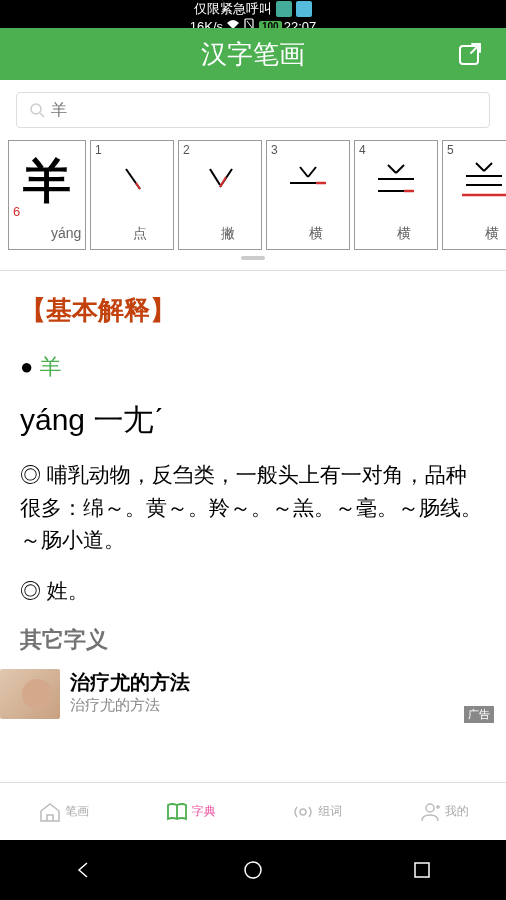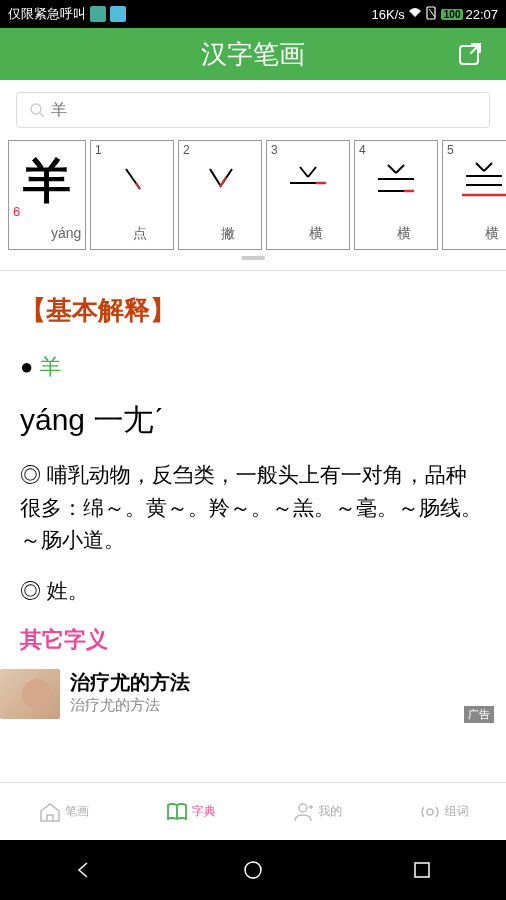--- a/index.html
+++ b/index.html
@@ -1,18 +1,18 @@
 <!DOCTYPE html>
 <html><head>
   <meta charset="utf-8">
   <style>
     * { margin: 0; padding: 0; box-sizing: border-box; }
     body { font-family: -apple-system, "Helvetica Neue", Arial, sans-serif; width: 506px; height: 900px; background: #fff; position: relative; overflow: hidden; }
     
-    .status-bar { height: 28px; background: #000; color: #fff; display: flex; align-items: center; padding: 0 8px; font-size: 13px; justify-content: space-between; }
+    .status-bar { height: 28px; background: #000; color: #fff; display: flex; align-items: center; padding: 0 8px; font-size: 13px; justify-content: space-between; flex-direction: column; }
     .status-left { display: flex; align-items: center; gap: 4px; }
     .status-right { display: flex; align-items: center; gap: 2px; }
     .status-icon { width: 16px; height: 16px; background: #4a9; border-radius: 2px; }
     .battery-badge { background: #4caf50; color: #000; padding: 0 3px; border-radius: 2px; font-size: 10px; font-weight: bold; }
     
     .header { height: 52px; background: #4CAF50; display: flex; align-items: center; justify-content: center; position: relative; }
     .header-title { color: #fff; font-size: 26px; font-weight: 400; }
     .share-btn { position: absolute; right: 20px; top: 50%; transform: translateY(-50%); width: 32px; height: 32px; display: flex; align-items: center; justify-content: center; }
     
     .search-wrap { padding: 12px 16px; }
@@ -33,21 +33,21 @@
     .scroll-thumb { width: 24px; height: 4px; background: #ccc; border-radius: 2px; }
     
     .divider { height: 1px; background: #ddd; margin: 4px 0; }
     
     .content { padding: 8px 20px; }
     .section-title { color: #c2410c; font-size: 26px; font-weight: bold; margin: 10px 0 24px; }
     .bullet-line { font-size: 22px; margin: 18px 0; }
     .bullet-char { color: #4CAF50; font-weight: 500; }
     .pinyin-line { font-size: 30px; margin: 18px 0; }
     .def-text { font-size: 21px; line-height: 1.55; margin: 18px 0; }
-    .sub-title { color: #ec4899; font-size: 22px; font-weight: bold; margin-top: 14px; }
+    .sub-title { color: #737373; font-size: 22px; font-weight: bold; margin-top: 14px; }
     
     .ad-block { display: flex; padding: 6px 0; gap: 10px; position: relative; }
     .ad-img { width: 60px; height: 50px; background: linear-gradient(135deg, #e0c8b0, #c8a080); border-radius: 2px; position: relative; overflow: hidden; }
     .ad-img::after { content: ""; position: absolute; right: 8px; top: 10px; width: 30px; height: 30px; background: #d4a88a; border-radius: 50%; }
     .ad-text { flex: 1; }
     .ad-title { font-size: 20px; font-weight: bold; }
     .ad-sub { font-size: 15px; color: #888; }
     .ad-badge { position: absolute; right: 12px; bottom: 2px; background: #888; color: #fff; font-size: 11px; padding: 1px 4px; }
     
     .tab-bar { position: absolute; bottom: 60px; left: 0; right: 0; height: 58px; border-top: 1px solid #ddd; background: #fff; display: flex; }
@@ -208,34 +208,34 @@
     <span class="tab-label">笔画</span>
   </div>
   <div class="tab-item active">
     <svg class="tab-icon" viewBox="0 0 26 22">
         <path d="M13 4 Q8 2 4 4 L4 18 Q8 16 13 18 Q18 16 22 18 L22 4 Q18 2 13 4 Z M13 4 L13 18" fill="none" stroke="#4CAF50" stroke-width="1.8"></path>
       </svg>
     <span class="tab-label">字典</span>
   </div>
   <div class="tab-item">
     <svg class="tab-icon" viewBox="0 0 26 22">
+        <circle cx="13" cy="11" r="3" fill="none" stroke="#bbb" stroke-width="1.5"></circle>
+        <path d="M7 6 Q3 11 7 16 M19 6 Q23 11 19 16" fill="none" stroke="#bbb" stroke-width="1.5"></path>
+      </svg>
+    <span class="tab-label">组词</span>
+  </div>
+  <div class="tab-item">
+    <svg class="tab-icon" viewBox="0 0 26 22">
         <circle cx="13" cy="7" r="4" fill="none" stroke="#bbb" stroke-width="1.5"></circle>
         <path d="M5 20 Q5 14 13 14 Q21 14 21 20" fill="none" stroke="#bbb" stroke-width="1.5"></path>
         <line x1="19" y1="6" x2="23" y2="6" stroke="#bbb" stroke-width="1.5"></line>
         <line x1="21" y1="4" x2="21" y2="8" stroke="#bbb" stroke-width="1.5"></line>
       </svg>
     <span class="tab-label">我的</span>
   </div>
-  <div class="tab-item">
-    <svg class="tab-icon" viewBox="0 0 26 22">
-        <circle cx="13" cy="11" r="3" fill="none" stroke="#bbb" stroke-width="1.5"></circle>
-        <path d="M7 6 Q3 11 7 16 M19 6 Q23 11 19 16" fill="none" stroke="#bbb" stroke-width="1.5"></path>
-      </svg>
-    <span class="tab-label">组词</span>
-  </div>
 </div>
 
 <div class="nav-bar">
   <div class="nav-btn">
     <svg width="22" height="22" viewBox="0 0 22 22">
         <path d="M14 4 L6 11 L14 18" fill="none" stroke="#fff" stroke-width="1.5"></path>
       </svg>
   </div>
   <div class="nav-btn">
     <svg width="20" height="20" viewBox="0 0 20 20">

